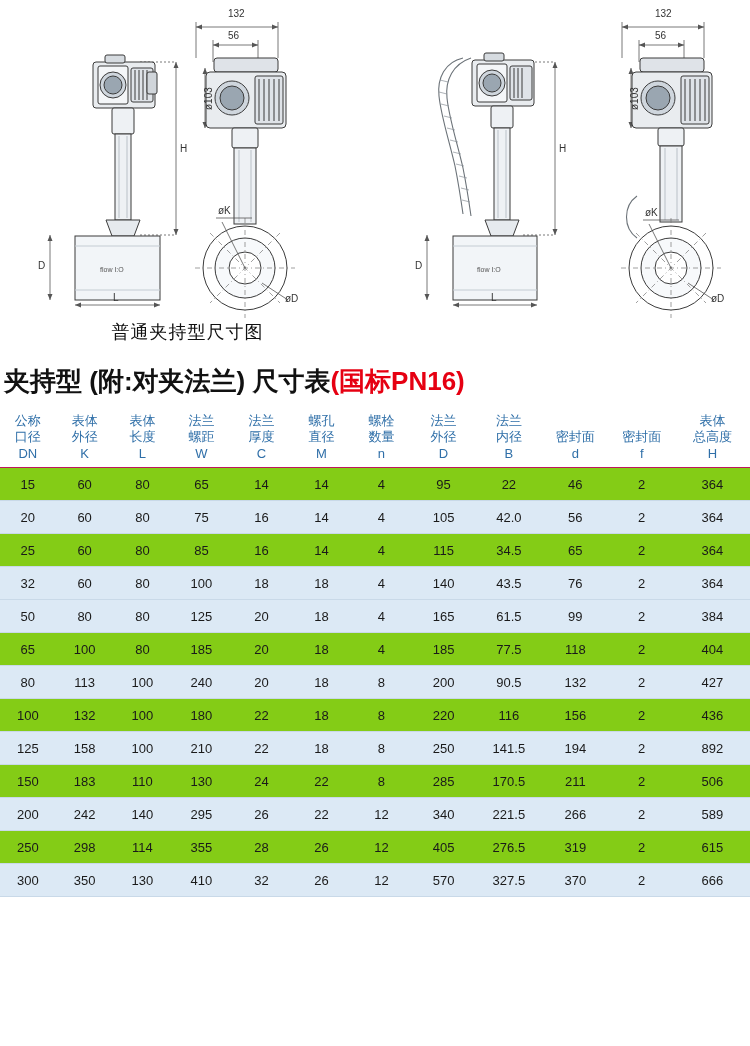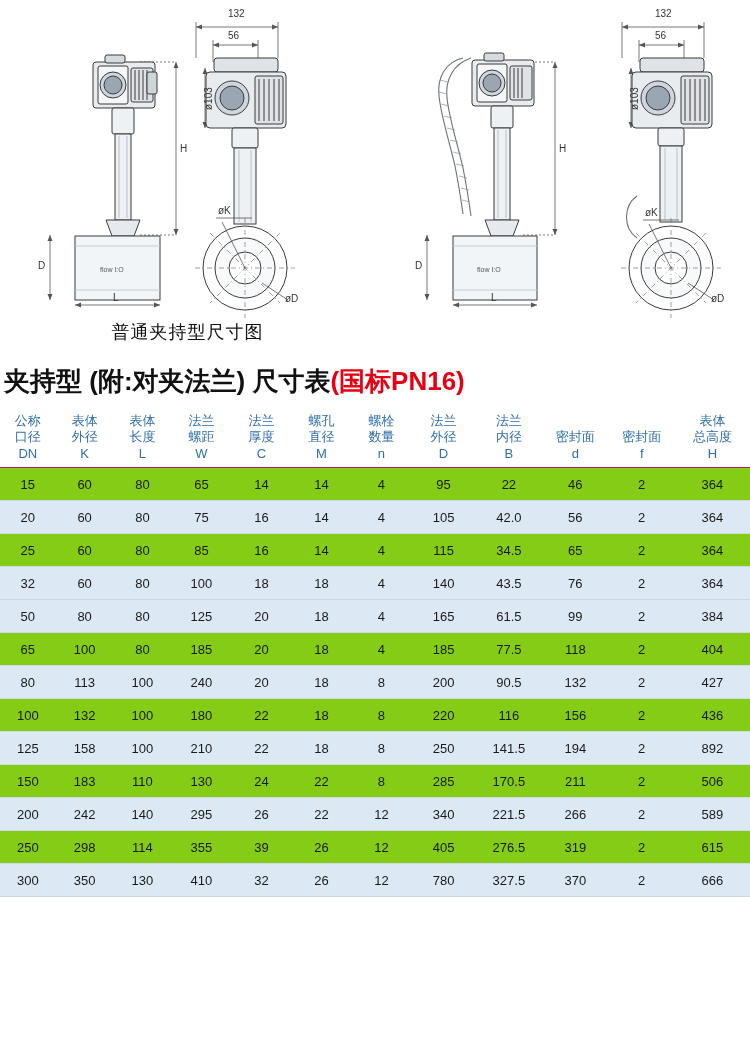--- a/index.html
+++ b/index.html
@@ -600,38 +600,38 @@
         <td>221.5</td>
         <td>266</td>
         <td>2</td>
         <td>589</td>
       </tr>
       <tr class="plain">
         <td>250</td>
         <td>298</td>
         <td>114</td>
         <td>355</td>
-        <td>39</td>
+        <td>28</td>
         <td>26</td>
         <td>12</td>
         <td>405</td>
         <td>276.5</td>
         <td>319</td>
         <td>2</td>
         <td>615</td>
       </tr>
       <tr class="alt">
         <td>300</td>
         <td>350</td>
         <td>130</td>
         <td>410</td>
         <td>32</td>
         <td>26</td>
         <td>12</td>
-        <td>780</td>
+        <td>570</td>
         <td>327.5</td>
         <td>370</td>
         <td>2</td>
         <td>666</td>
       </tr>
     </tbody>
   </table>
 
 </div>
 

